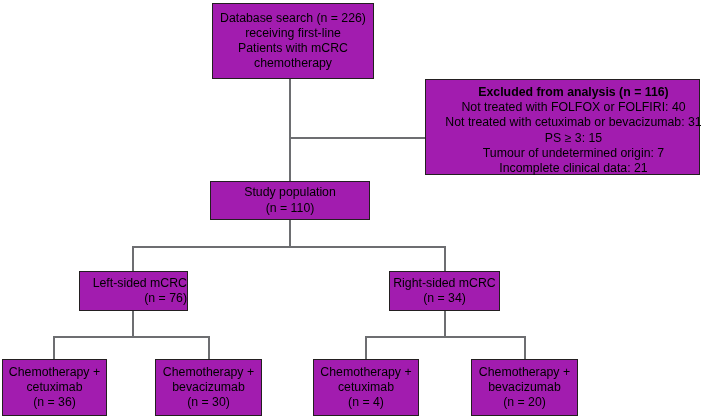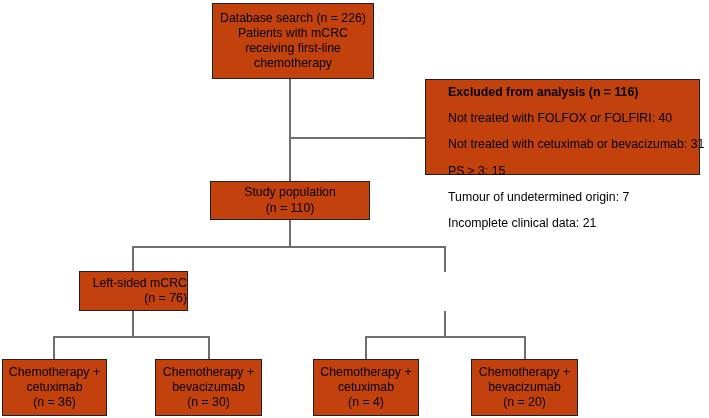--- a/index.html
+++ b/index.html
@@ -13,38 +13,37 @@
     width: 709px;
     height: 418px;
     background: #ffffff;
     font-family: "Liberation Sans", sans-serif;
     overflow: hidden;
   }
   .node {
     position: absolute;
     box-sizing: border-box;
     border: 1.4px solid #231f20;
-    background: #c2410c;
+    background: #a21caf;
     display: flex;
     flex-direction: column;
     align-items: center;
     justify-content: center;
     text-align: center;
     color: #000000;
     font-size: 12.3px;
     line-height: 15.2px;
     z-index: 3;
   }
   .node .line { display: block; white-space: nowrap; }
   .node.left-align {
-    align-items: flex-start;
+    align-items: center;
     text-align: left;
     justify-content: flex-start;
     padding: 5px 0 0 22px;
-    gap: 11px;
   }
   .node.left-align .line { white-space: nowrap; }
   .bold { font-weight: bold; }
   .conn {
     position: absolute;
     background: #6d6e71;
     z-index: 1;
   }
   .vline { width: 1.6px; }
   .hline { height: 1.6px; }
@@ -69,22 +68,22 @@
   <div class="conn vline" style="left:53px; top:336px; height:23px;"></div>
   <div class="conn vline" style="left:208px; top:336px; height:23px;"></div>
 
   <div class="conn vline" style="left:444px; top:311px; height:26px;"></div>
   <div class="conn hline" style="left:365px; top:336px; width:161px;"></div>
   <div class="conn vline" style="left:365px; top:336px; height:23px;"></div>
   <div class="conn vline" style="left:524px; top:336px; height:23px;"></div>
 
   <div class="node" style="left:212px; top:3px; width:162px; height:76px;">
     <span class="line">Database search (n = 226)</span>
+    <span class="line">receiving first-line</span>
     <span class="line">Patients with mCRC</span>
-    <span class="line">receiving first-line</span>
     <span class="line">chemotherapy</span>
   </div>
 
   <div class="node left-align" style="left:425px; top:79px; width:275px; height:96px;">
     <span class="line bold">Excluded from analysis (n = 116)</span>
     <span class="line">Not treated with FOLFOX or FOLFIRI: 40</span>
     <span class="line">Not treated with cetuximab or bevacizumab: 31</span>
     <span class="line">PS ≥ 3: 15</span>
     <span class="line">Tumour of undetermined origin: 7</span>
     <span class="line">Incomplete clinical data:  21</span>
@@ -93,20 +92,24 @@
   <div class="node" style="left:210px; top:181px; width:160px; height:39px;align-items:center;">
     <span class="line">Study population</span>
     <span class="line">(n = 110)</span>
   </div>
 
   <div class="node" style="left:79px; top:271px; width:109px; height:40px;align-items:flex-end;">
     <span class="line">Left-sided mCRC</span>
     <span class="line">(n = 76)</span>
   </div>
 
+  <div class="node" style="left:389px; top:271px; width:111px; height:40px;">
+    <span class="line">Right-sided mCRC</span>
+    <span class="line">(n = 34)</span>
+  </div>
 
   <div class="node" style="left:2px; top:359px; width:105px; height:57px;">
     <span class="line">Chemotherapy +</span>
     <span class="line">cetuximab</span>
     <span class="line">(n = 36)</span>
   </div>
 
   <div class="node" style="left:155px; top:359px; width:107px; height:57px;">
     <span class="line">Chemotherapy +</span>
     <span class="line">bevacizumab</span>

